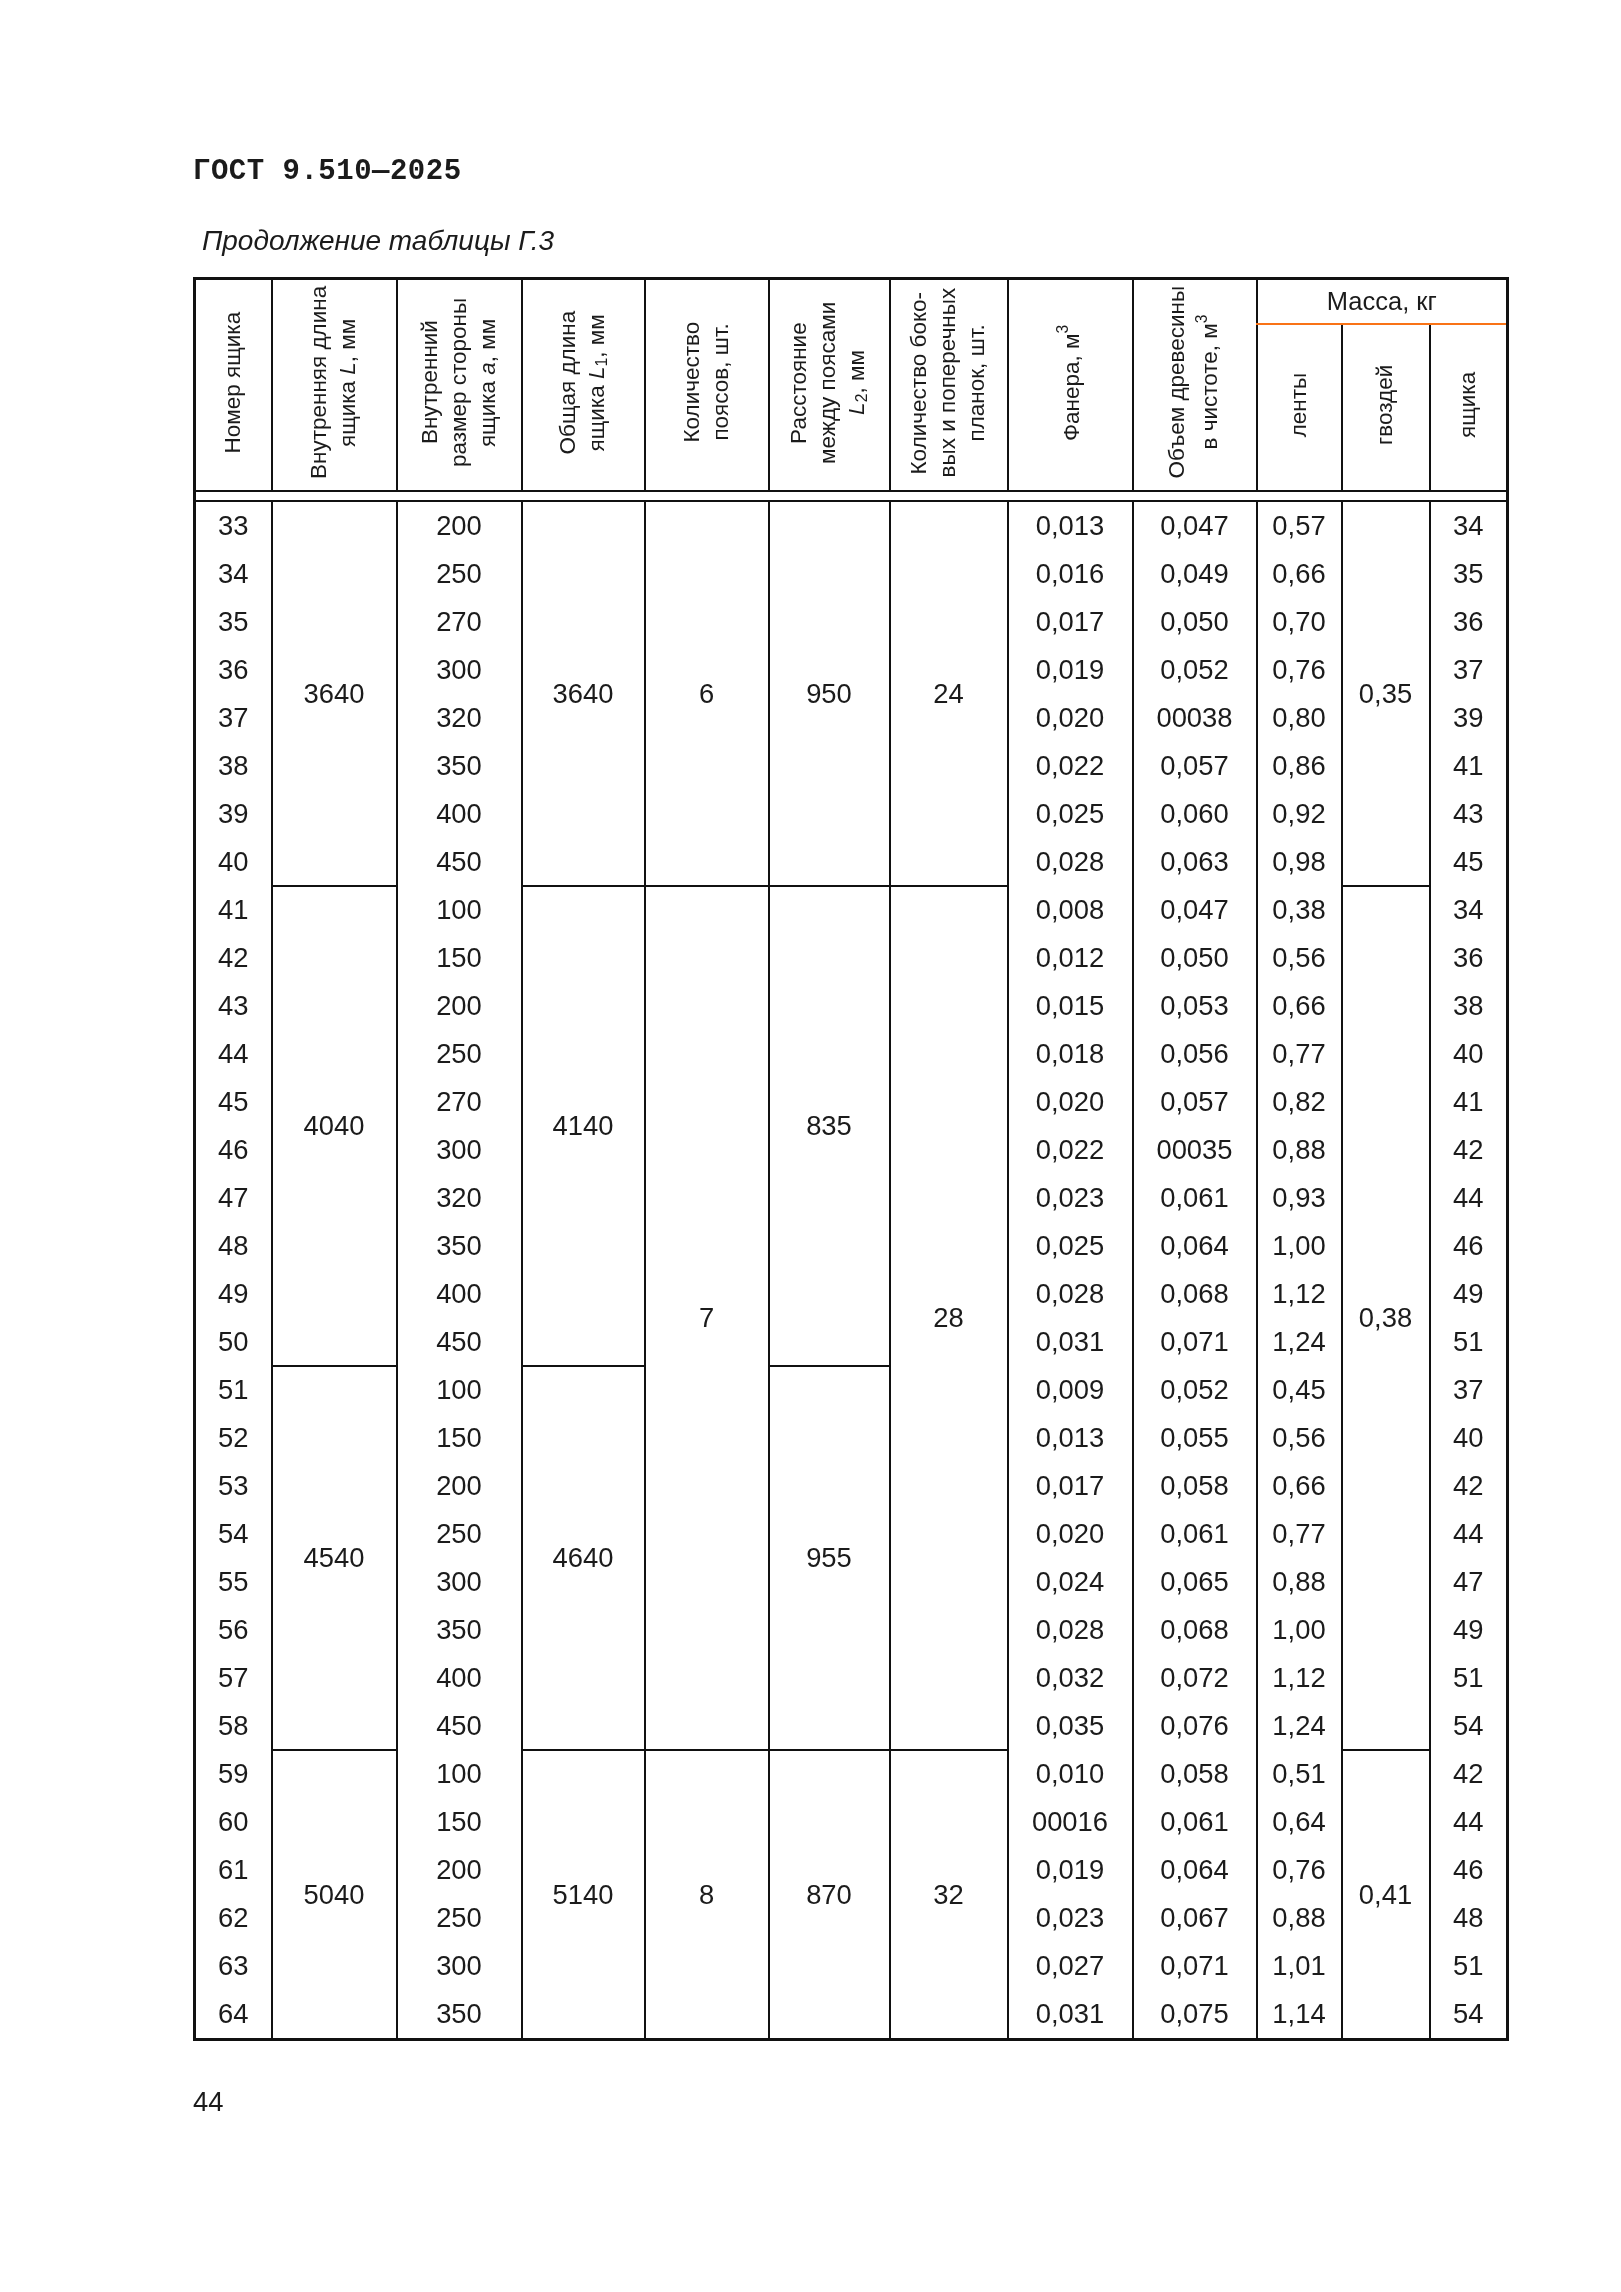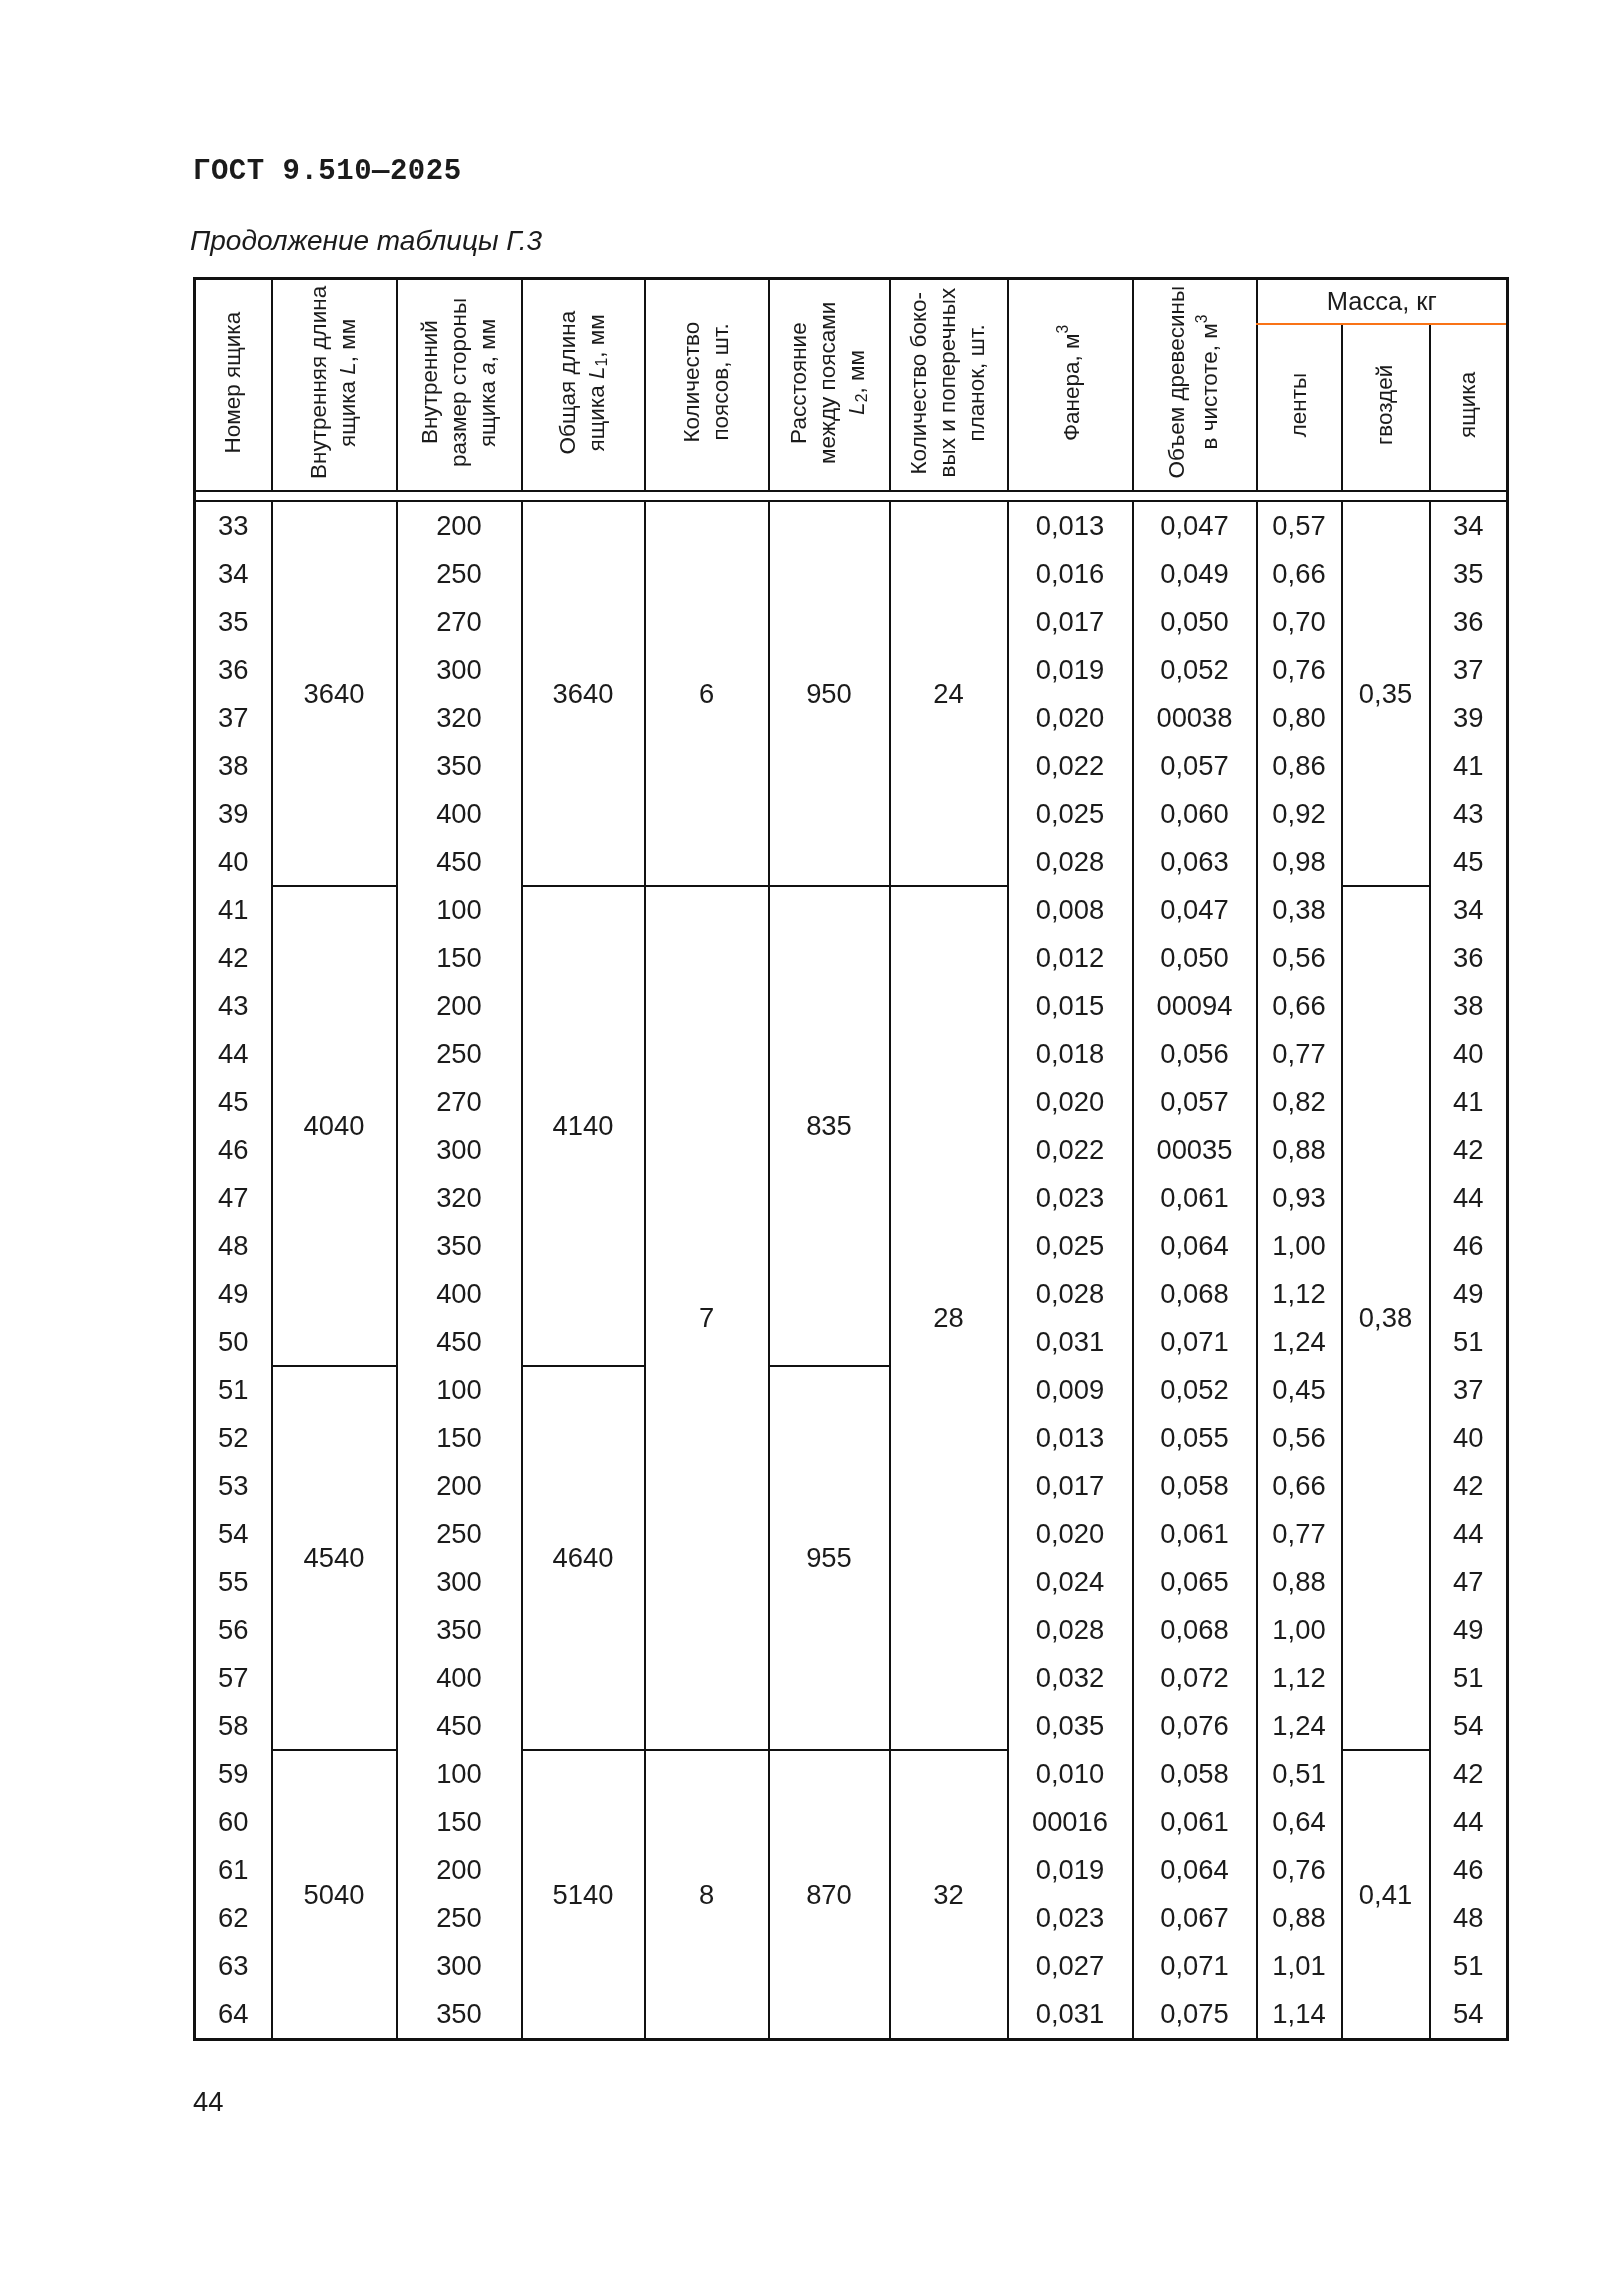--- a/index.html
+++ b/index.html
@@ -1,21 +1,21 @@
 <!DOCTYPE html>
 <html lang="ru"><head>
 <meta charset="utf-8">
 <style>
   html,body{margin:0;padding:0;}
   body{
     width:1621px;height:2293px;position:relative;background:#ffffff;
     font-family:"Liberation Sans",sans-serif;color:#1b1b1b;
   }
   .doc-code{position:absolute;left:193px;top:155px;font-size:29px;font-weight:bold;letter-spacing:0.5px;font-family:Liberation Mono, monospace;}
-  .caption{position:absolute;left:190px;top:225px;font-size:28px;font-style:italic;}
+  .caption{position:absolute;left:202px;top:225px;font-size:28px;font-style:italic;}
   .page-number{position:absolute;left:193px;top:2086px;font-size:27.4px;}
 
   table.g3{
     position:absolute;left:193px;top:277px;width:1316px;
     border-collapse:collapse;table-layout:fixed;
     border:3.9px solid #111;
   }
   th,td{padding:0;margin:0;}
   thead th{
     border-left:2px solid #111;font-weight:normal;
@@ -174,21 +174,21 @@
         <td class="c2">150</td>
         <td class="c7">0,012</td>
         <td class="c8">0,050</td>
         <td class="c9">0,56</td>
         <td class="c11">36</td>
       </tr>
       <tr>
         <td class="c0">43</td>
         <td class="c2">200</td>
         <td class="c7">0,015</td>
-        <td class="c8">00094</td>
+        <td class="c8">0,053</td>
         <td class="c9">0,66</td>
         <td class="c11">38</td>
       </tr>
       <tr>
         <td class="c0">44</td>
         <td class="c2">250</td>
         <td class="c7">0,018</td>
         <td class="c8">0,056</td>
         <td class="c9">0,77</td>
         <td class="c11">40</td>

